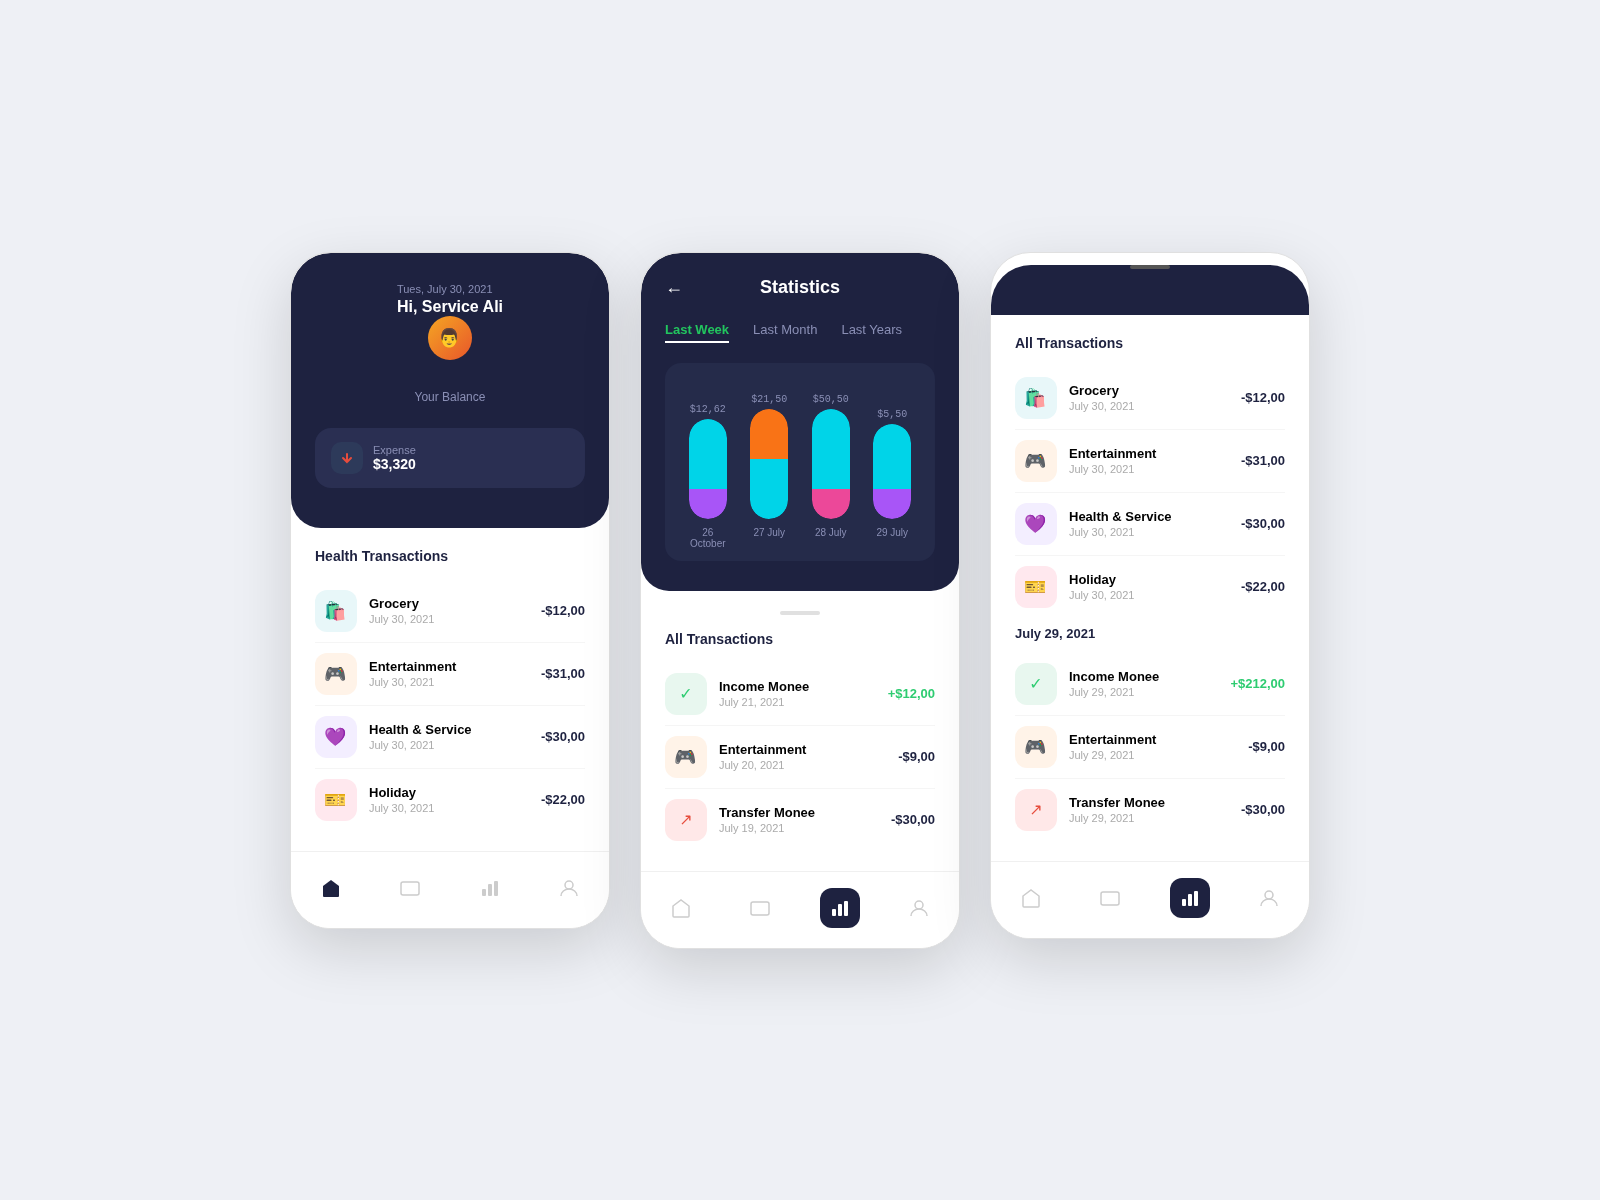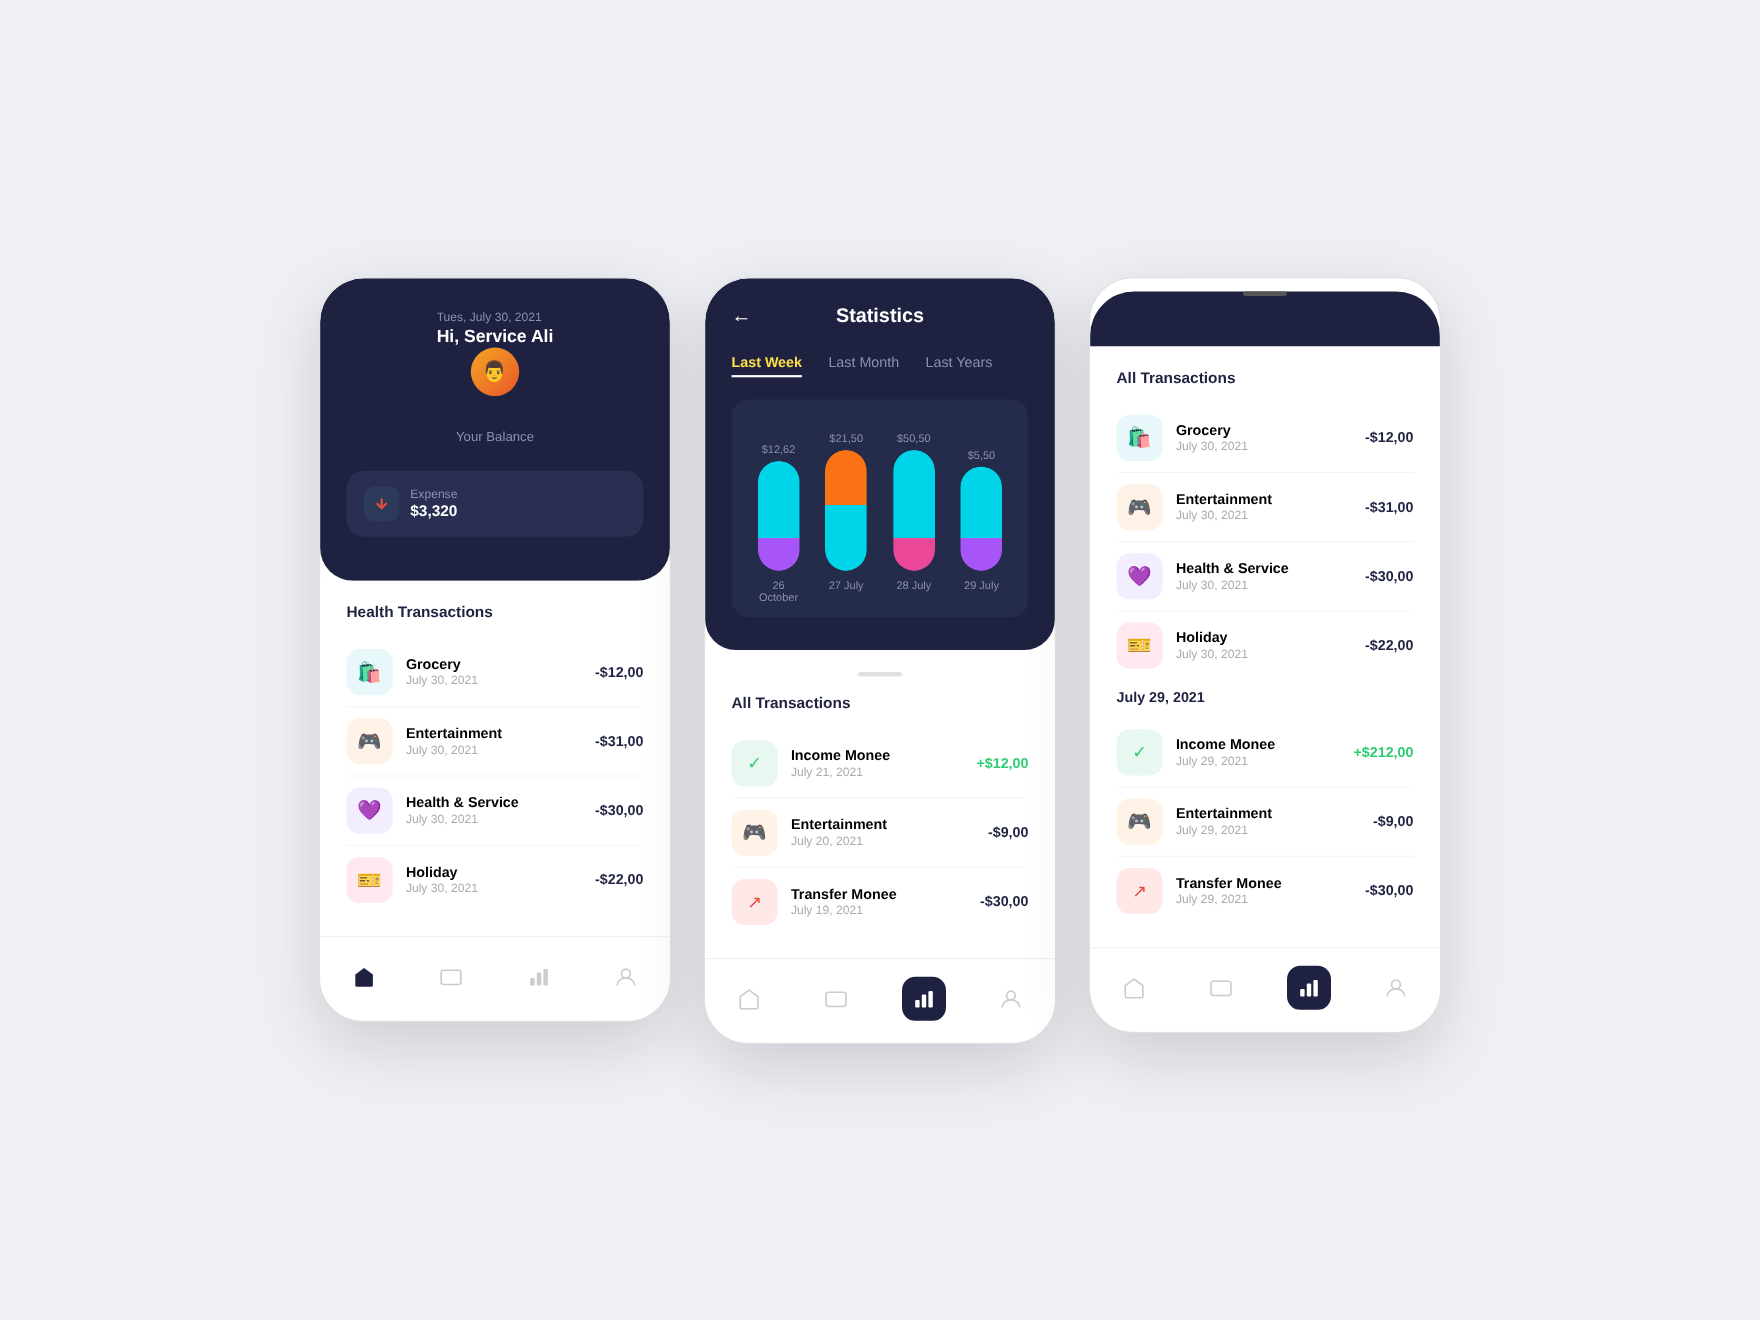--- a/index.html
+++ b/index.html
@@ -217,21 +217,21 @@
       margin-bottom: 20px;
     }
     .time-tab {
       font-size: 13px;
       color: #8a8fb5;
       cursor: pointer;
       padding: 4px 0;
       margin-right: 24px;
     }
     .time-tab.active {
-      color: #fde047;
+      color: #22c55e;
       font-weight: 600;
       border-bottom: 2px solid #fff;
     }
 
     
     .chart-area {
       background: #252b4a;
       border-radius: 16px;
       padding: 16px 12px 12px;
     }
@@ -245,20 +245,21 @@
     .bar-group {
       display: flex;
       flex-direction: column;
       align-items: center;
       gap: 0;
     }
     .bar-label-top {
       font-size: 10px;
       color: #8a8fb5;
       margin-bottom: 4px;
+      font-family: Liberation Mono, monospace;
     }
     .bar-wrapper {
       width: 38px;
       position: relative;
       display: flex;
       flex-direction: column;
       border-radius: 20px;
       overflow: hidden;
     }
     .bar-top {

